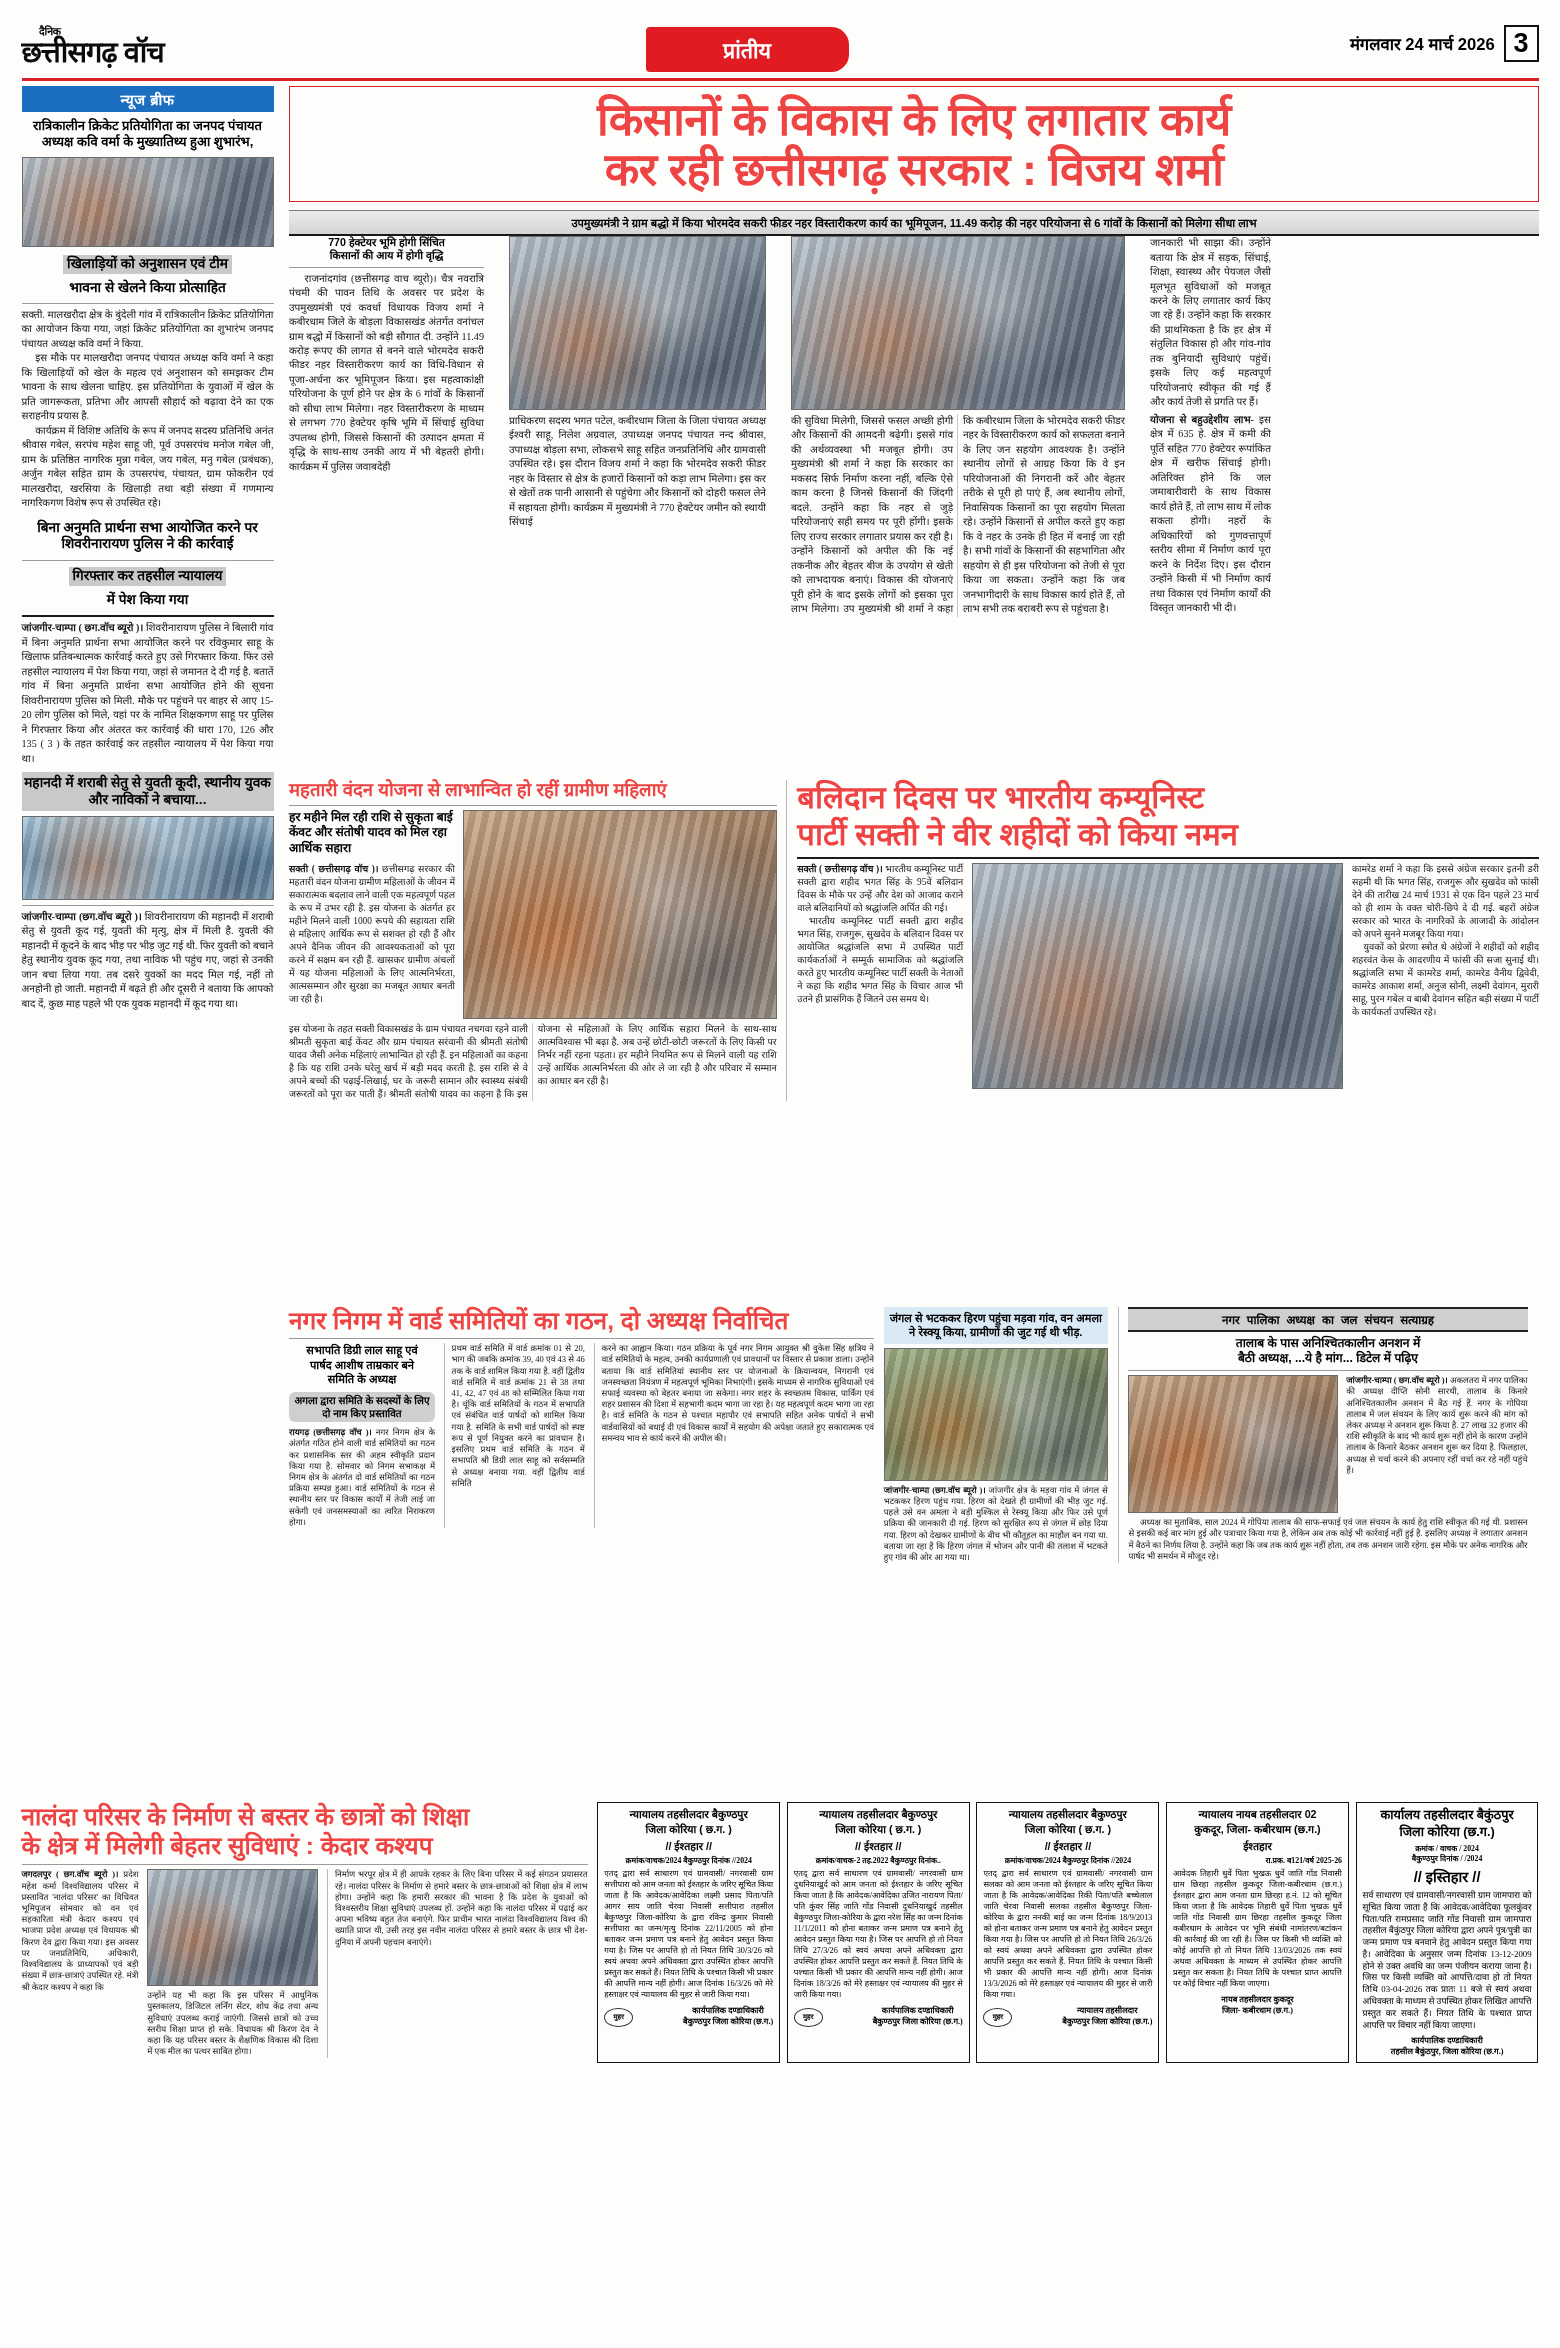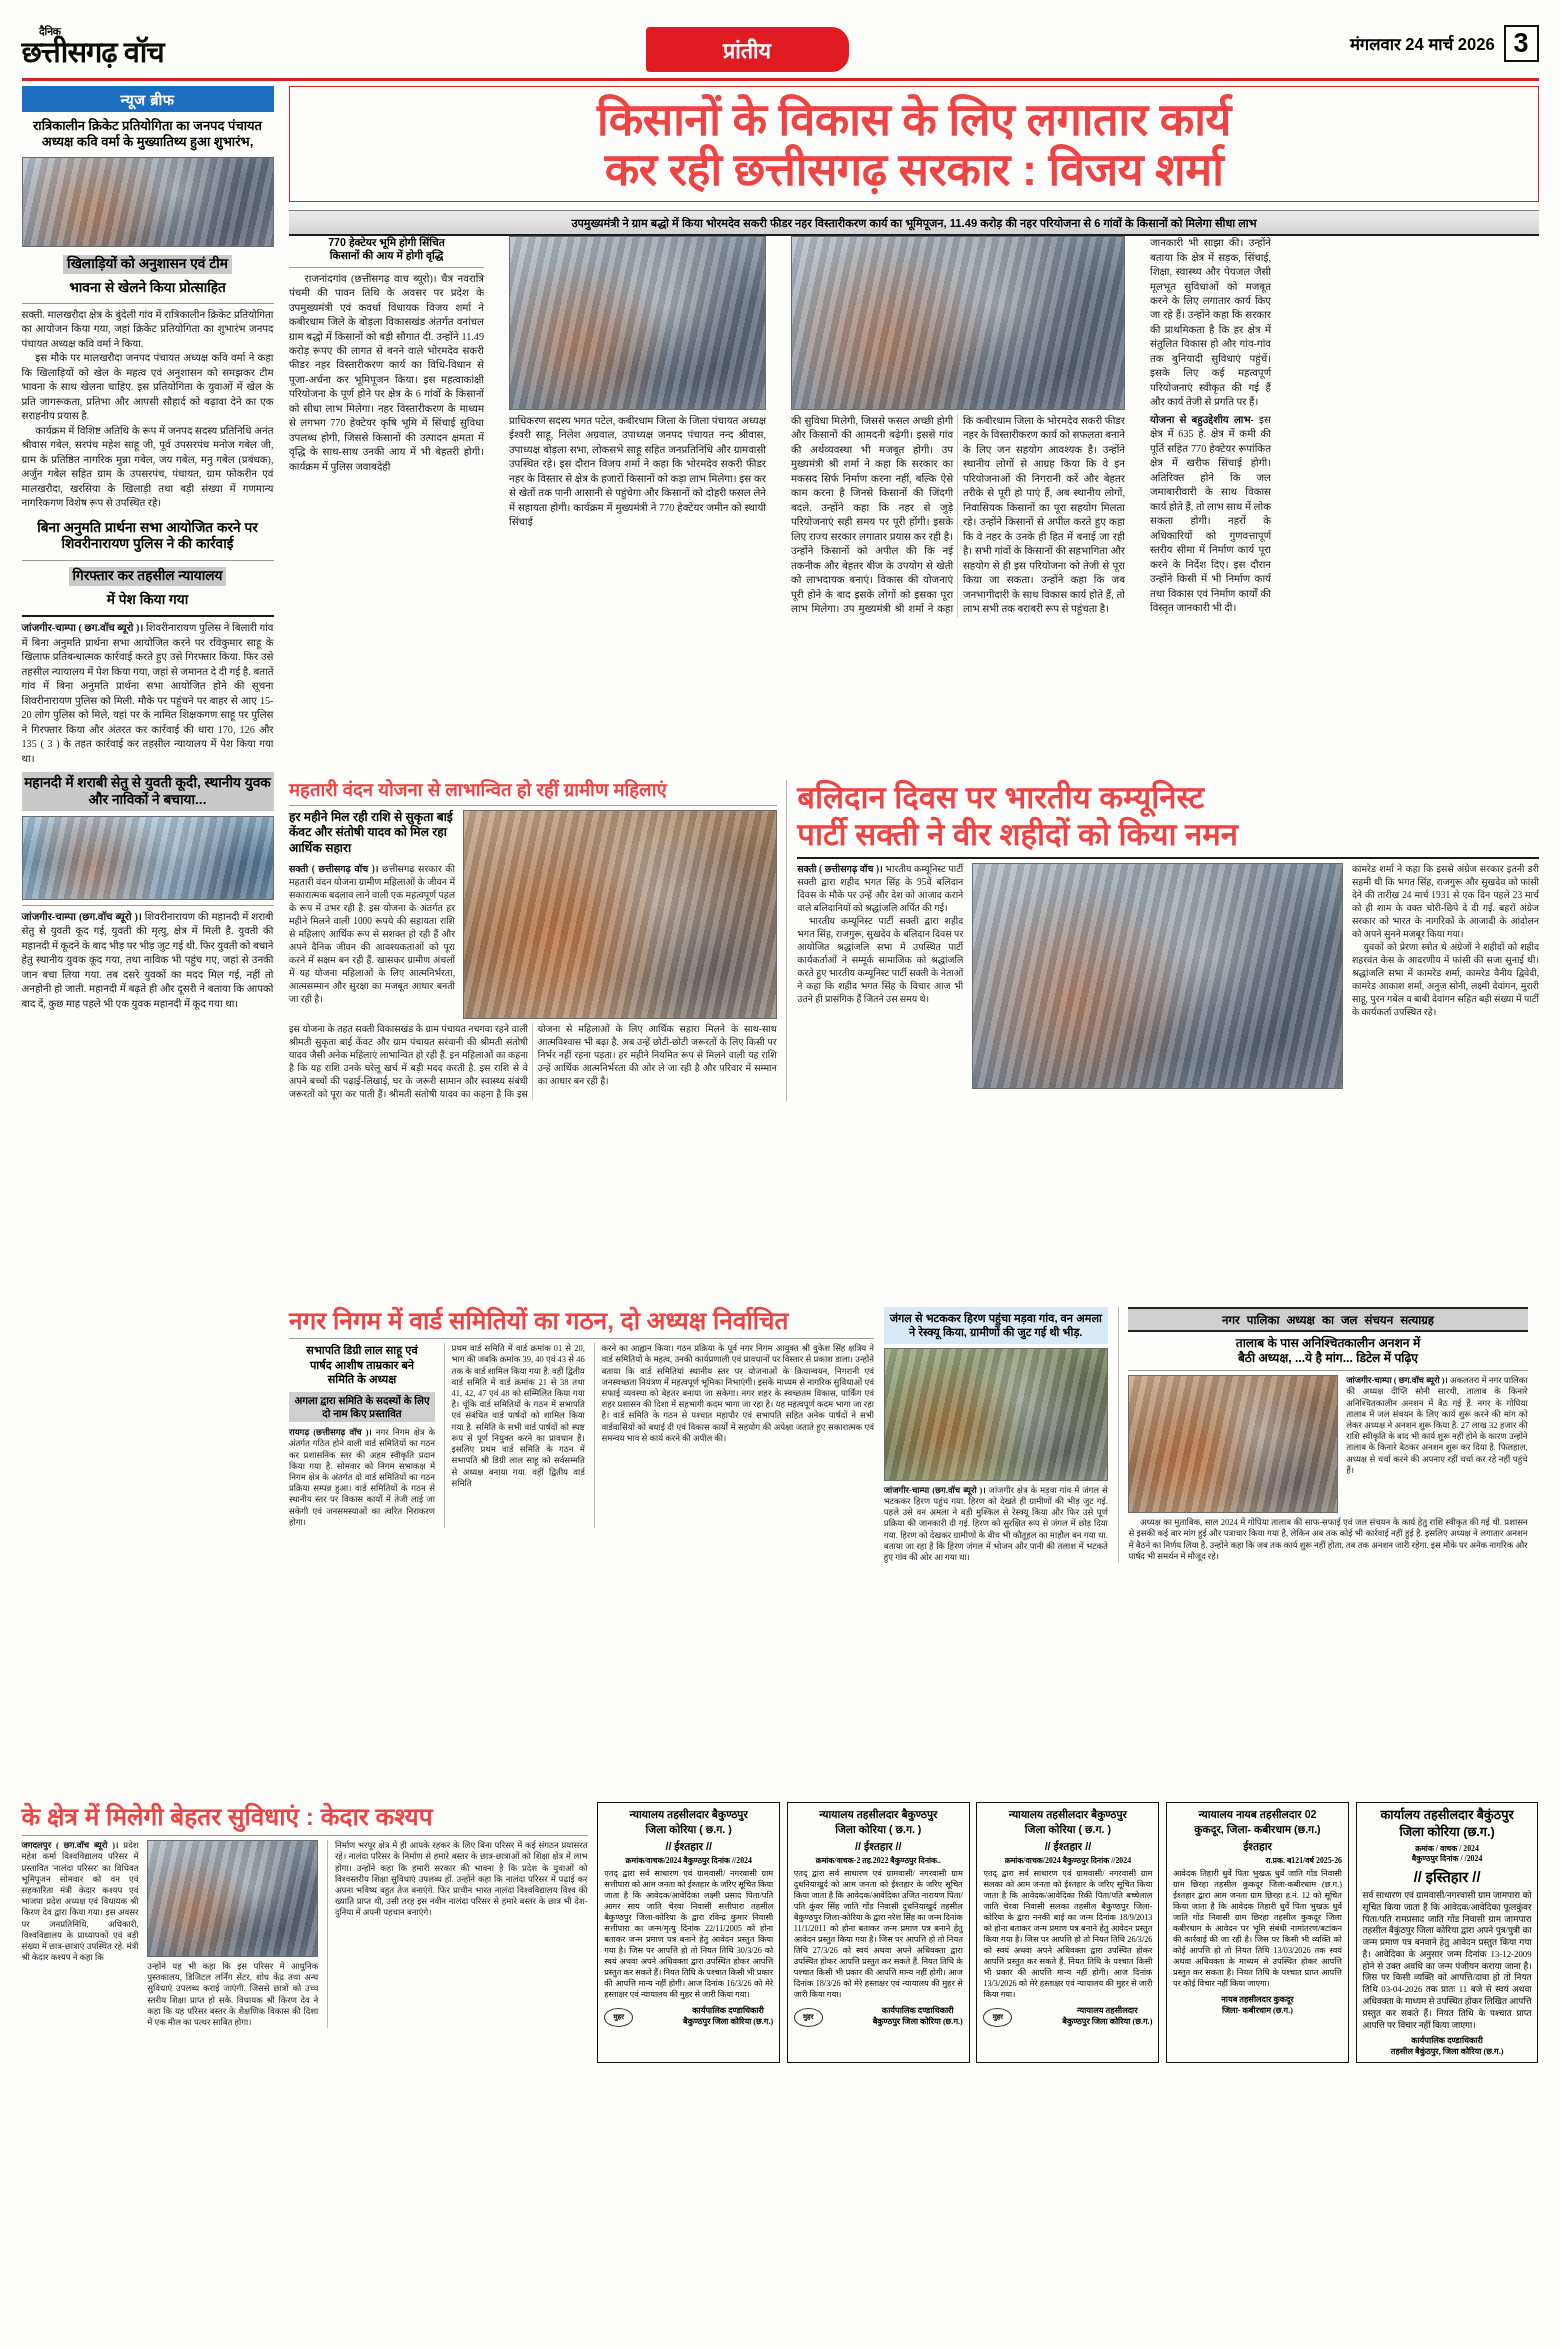--- a/index.html
+++ b/index.html
@@ -47,21 +47,21 @@
   .body-txt.xsmall { font-size:8.5px; line-height:1.32; }
 
   .headline {
     font-family:"Liberation Sans", sans-serif; font-weight:bold;
     color:#ef4444; line-height:1.12; text-align:center;
   }
   .kicker {
     font-family:"Liberation Sans", sans-serif; font-weight:bold;
     font-size:10.7px; text-align:center; line-height:1.25;
   }
-  .kicker-grey { background:#cfcfcf; padding:2px 2.9px; }
+  .kicker-grey { background:#cfcfcf; padding:2px 2.9px;border-radius:6px; }
 
   .photo {
     background:linear-gradient(150deg,#b9c3cc 0%, #8d9aa6 38%, #6e7c89 64%, #97a3ae 100%);
     border:1px solid #6b6b6b; position:relative; overflow:hidden;
   }
   .photo::after {
     content:""; position:absolute; inset:0;
     background:
       repeating-linear-gradient(102deg, rgba(255,255,255,.13) 0 5.9px, rgba(0,0,0,.10) 5.9px 12.7px),
       radial-gradient(circle at 28% 62%, rgba(224,110,40,.45), transparent 42%),
@@ -323,20 +323,21 @@
         <div style="flex:1">
           <p class="body-txt xsmall"><b>जांजगीर-चाम्पा ( छग.वॉच ब्यूरो )।</b> <span>अकलतरा में नगर पालिका की अध्यक्ष दीप्ति सोनी सारथी, तालाब के किनारे अनिश्चितकालीन अनशन में बैठ गई हैं. नगर के गोपिया तालाब में जल संचयन के लिए कार्य शुरू करने की मांग को लेकर अध्यक्ष ने अनशन शुरू किया है. 27 लाख 32 हजार की राशि स्वीकृति के बाद भी कार्य शुरू नहीं होने के कारण उन्होंने तालाब के किनारे बैठकर अनशन शुरू कर दिया है. फिलहाल, अध्यक्ष से चर्चा करने की अपनाए रहीं चर्चा कर रहे नहीं पहुंचे हैं।</span></p>
         </div>
       </div>
       <p class="body-txt xsmall" style="margin-top:3.9px;text-indent:11.7px">अध्यक्ष का मुताबिक, साल 2024 में गोपिया तालाब की साफ-सफाई एवं जल संचयन के कार्य हेतु राशि स्वीकृत की गई थी. प्रशासन से इसकी कई बार मांग हुई और पत्राचार किया गया है, लेकिन अब तक कोई भी कार्रवाई नहीं हुई है. इसलिए अध्यक्ष ने लगातार अनशन में बैठने का निर्णय लिया है. उन्होंने कहा कि जब तक कार्य शुरू नहीं होता, तब तक अनशन जारी रहेगा. इस मौके पर अनेक नागरिक और पार्षद भी समर्थन में मौजूद रहे।</p>
     </div>
   </div>
 
   <div id="bottom">
     <div class="bl">
+      <div class="headline hl-nalanda">नालंदा परिसर के निर्माण से बस्तर के छात्रों को शिक्षा</div>
       <div class="headline hl-nalanda">के क्षेत्र में मिलेगी बेहतर सुविधाएं : केदार कश्यप</div>
       <div class="hr-thin"></div>
       <div style="display:flex;gap:8.8px;margin-top:3.9px">
         <div style="width:117px">
           <p class="body-txt xsmall"><b>जगदलपुर ( छग.वॉच ब्यूरो )।</b> <span>प्रदेश महेश कर्मा विश्वविद्यालय परिसर में प्रस्तावित 'नालंदा परिसर' का विधिवत भूमिपूजन सोमवार को वन एवं सहकारिता मंत्री केदार कश्यप एवं भाजपा प्रदेश अध्यक्ष एवं विधायक श्री किरण देव द्वारा किया गया। इस अवसर पर जनप्रतिनिधि, अधिकारी, विश्वविद्यालय के प्राध्यापकों एवं बड़ी संख्या में छात्र-छात्राएं उपस्थित रहे. मंत्री श्री केदार कश्यप ने कहा कि</span></p>
         </div>
         <div style="width:171px">
           <div class="photo" style="height:117px"></div>
           <p class="body-txt xsmall" style="margin-top:3.9px">उन्होंने यह भी कहा कि इस परिसर में आधुनिक पुस्तकालय, डिजिटल लर्निंग सेंटर, शोध केंद्र तथा अन्य सुविधाएं उपलब्ध कराई जाएंगी. जिससे छात्रों को उच्च स्तरीय शिक्षा प्राप्त हो सके. विधायक श्री किरण देव ने कहा कि यह परिसर बस्तर के शैक्षणिक विकास की दिशा में एक मील का पत्थर साबित होगा।</p>
         </div>

